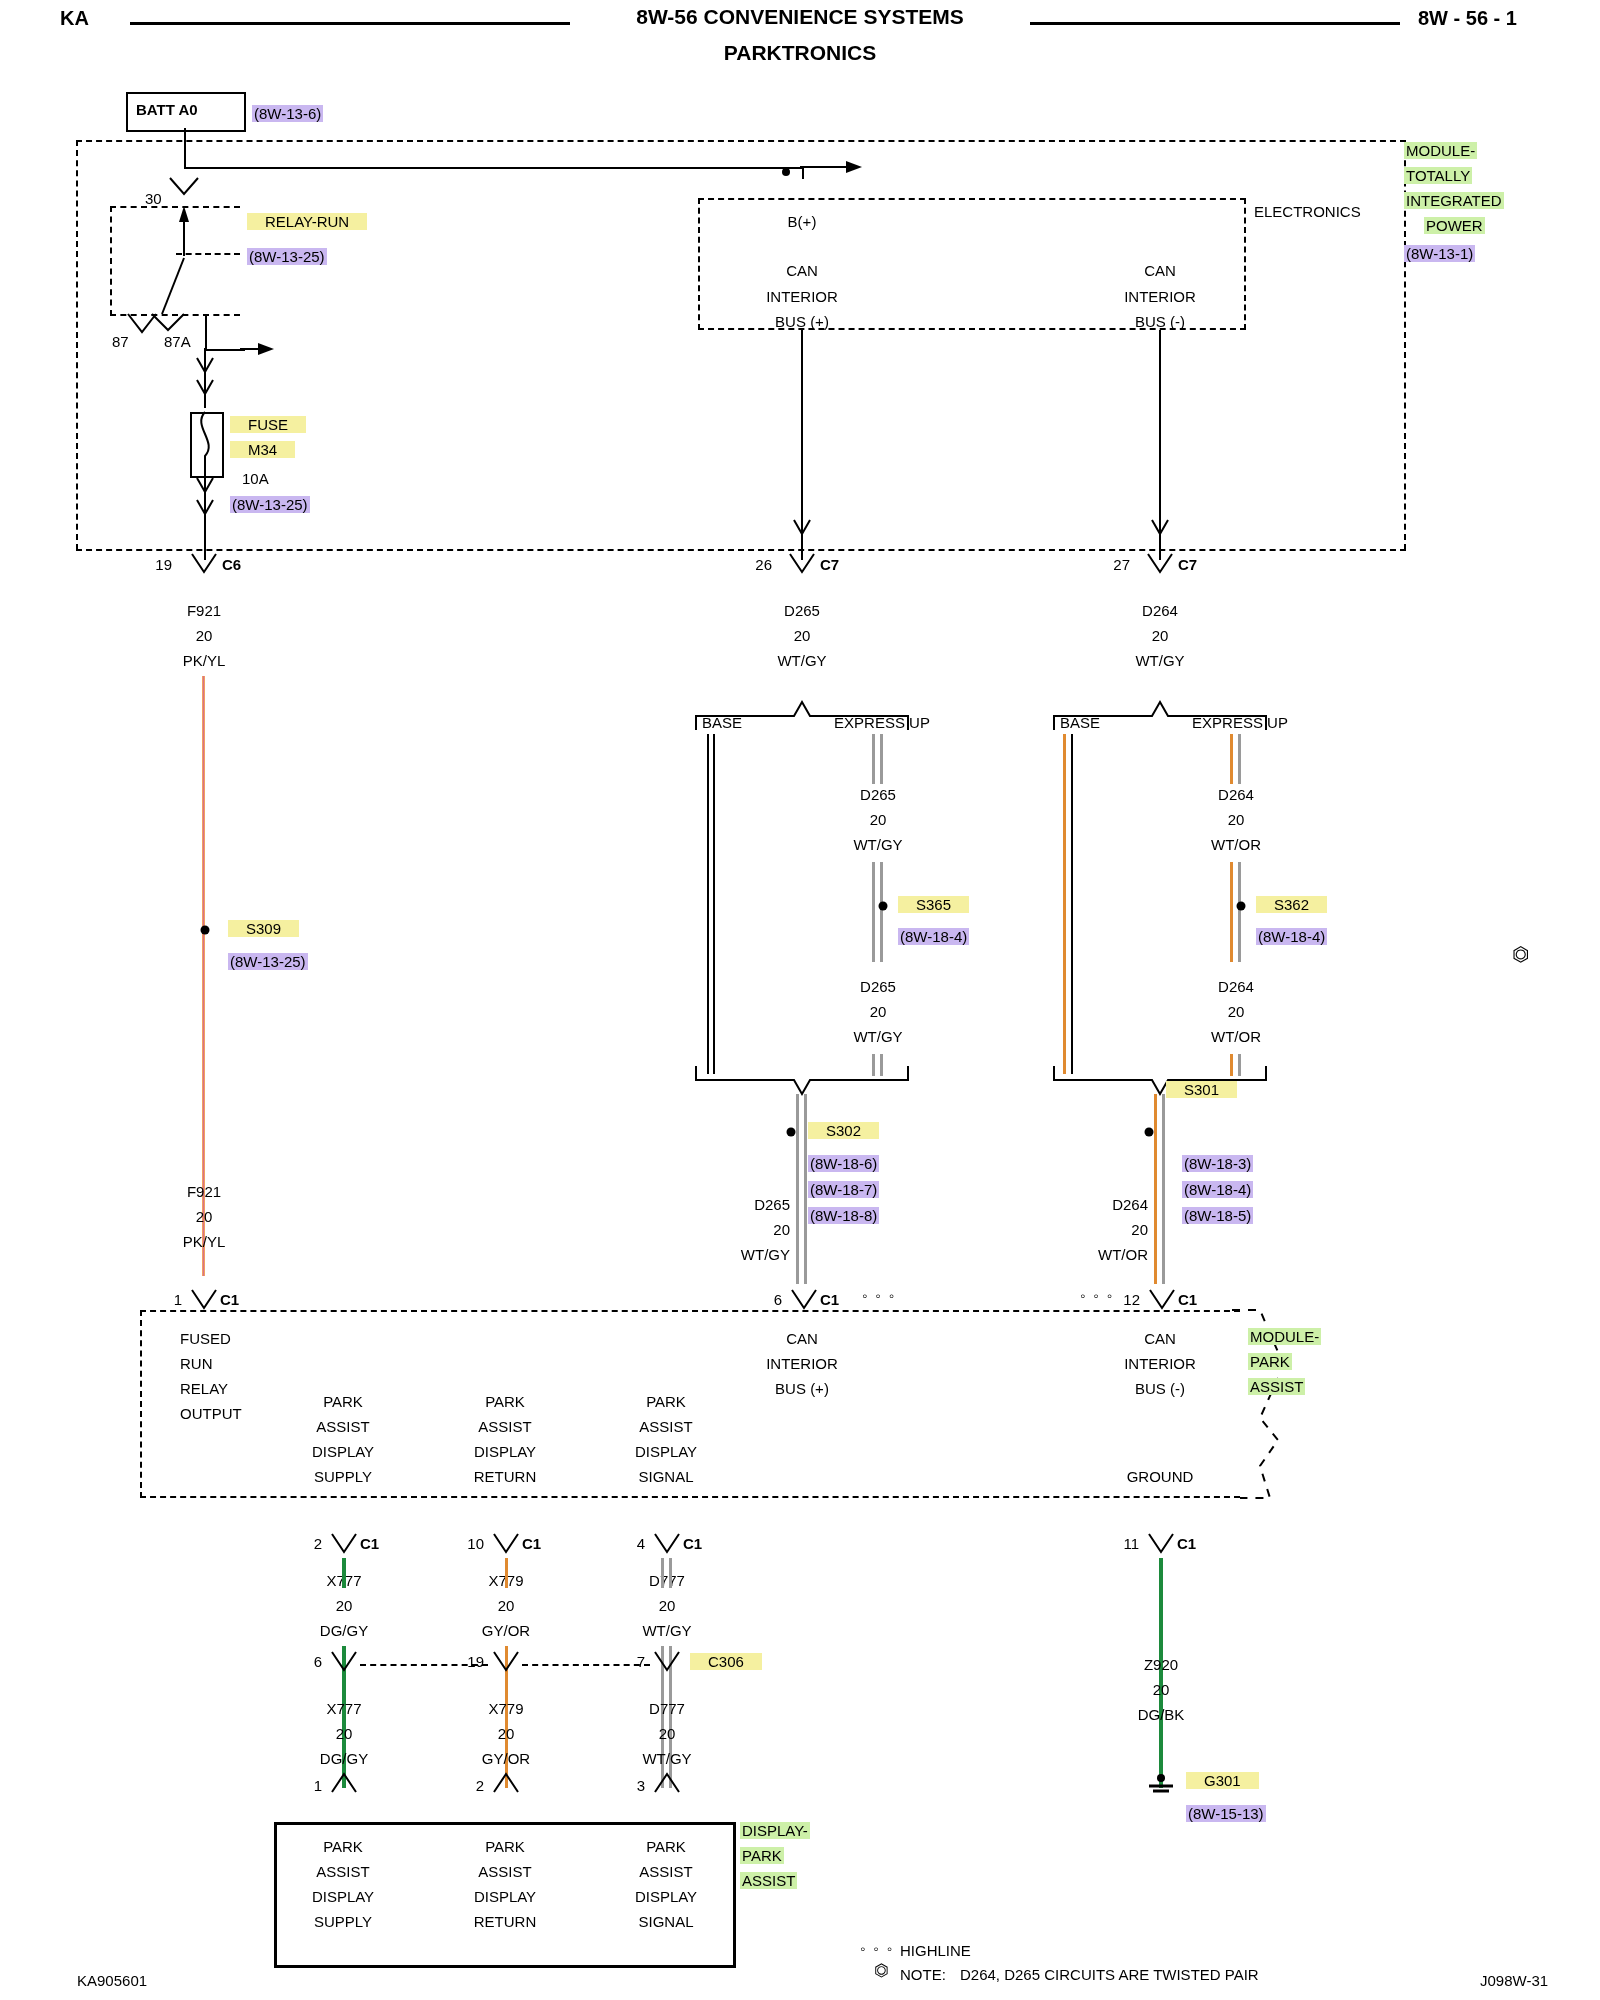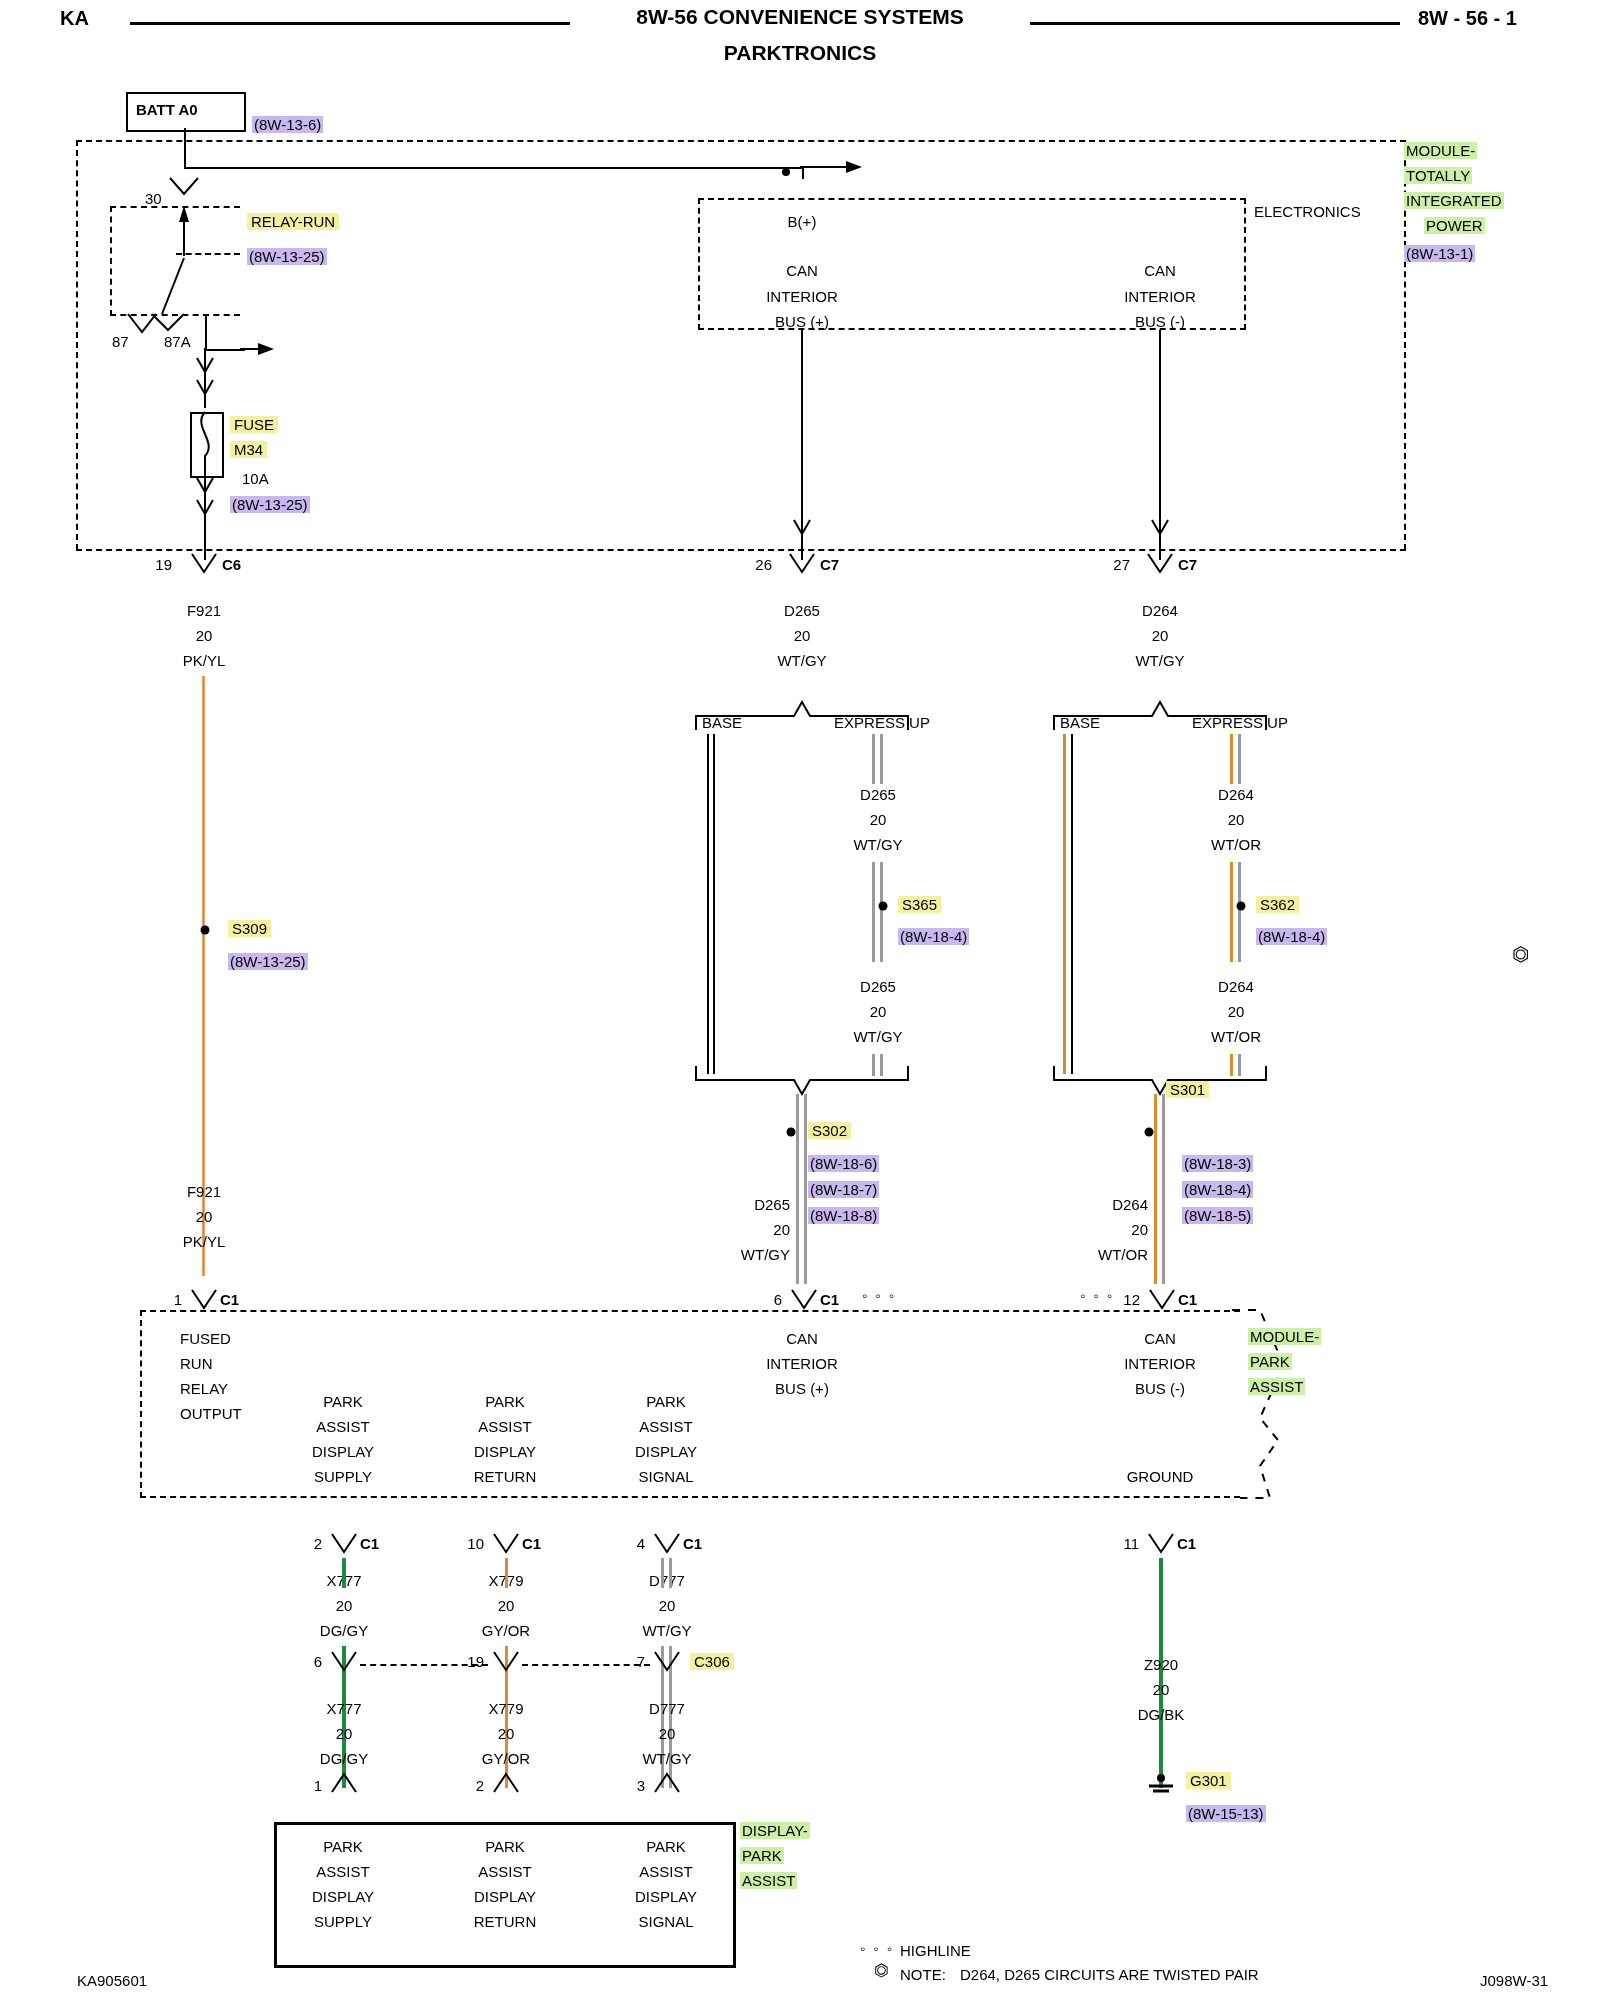--- a/index.html
+++ b/index.html
@@ -9,21 +9,21 @@
     font-family:"Liberation Sans", sans-serif;
     color:#000;
     position:relative;
     overflow:hidden;
   }
   .t { position:absolute; font-size:15px; line-height:17px; white-space:nowrap; }
   .tb { font-weight:bold; }
   .ctr { transform:translateX(-50%); text-align:center; }
   .hl-purple { background:#c9b7f0; padding:0 2px; }
   .hl-green  { background:#cdf0a8; padding:0 2px; }
-  .hl-yellow { background:#f5f0a0; padding:0 4px; }
+  .hl-yellow { background:#f5f0a0; padding:0 18px; }
   .line { position:absolute; background:#000; }
   .hline { height:2px; }
   .vline { width:2px; }
   .dash-h { position:absolute; height:0; border-top:2px dashed #000; }
   .dash-v { position:absolute; width:0; border-left:2px dashed #000; }
   .wire-pk { position:absolute; width:3px; background:#f0a060; }
   .wire-pk-core { position:absolute; width:1px; background:#d9718a; }
   .wire-grn { position:absolute; width:4px; background:#1c8a3c; }
   .wire-gy  { position:absolute; width:3px; background:#9a9a9a; }
   .wire-or  { position:absolute; width:3px; background:#e08a30; }
@@ -36,21 +36,21 @@
 
 <div class="t tb" style="left:60px; top:10px; font-size:20px;">KA</div>
 <div class="line hline" style="left:130px; top:22px; width:440px; height:3px;"></div>
 <div class="t tb ctr" style="left:800px; top:8px; font-size:21px;">8W-56 CONVENIENCE SYSTEMS</div>
 <div class="t tb ctr" style="left:800px; top:44px; font-size:21px;">PARKTRONICS</div>
 <div class="line hline" style="left:1030px; top:22px; width:370px; height:3px;"></div>
 <div class="t tb" style="left:1418px; top:10px; font-size:20px;">8W - 56 - 1</div>
 
 <div class="box-border" style="left:126px; top:92px; width:116px; height:36px;"></div>
 <div class="t tb" style="left:136px; top:101px;">BATT A0</div>
-<div class="t" style="left:252px; top:116px;border-radius:7px;"><span class="hl-purple">(8W-13-6)</span></div>
+<div class="t" style="left:252px; top:105px;border-radius:7px;"><span class="hl-purple">(8W-13-6)</span></div>
 
 <div class="dash-h" style="left:76px; top:140px; width:1330px;"></div>
 <div class="dash-h" style="left:76px; top:549px; width:1330px;"></div>
 <div class="dash-v" style="left:76px; top:140px; height:410px;"></div>
 <div class="dash-v" style="left:1404px; top:140px; height:410px;"></div>
 
 <div class="t" style="left:1404px; top:142px;"><span class="hl-green">MODULE-</span></div>
 <div class="t" style="left:1404px; top:167px;"><span class="hl-green">TOTALLY</span></div>
 <div class="t" style="left:1404px; top:192px;"><span class="hl-green">INTEGRATED</span></div>
 <div class="t" style="left:1404px; top:217px;margin-left:20px;"><span class="hl-green">POWER</span></div>

